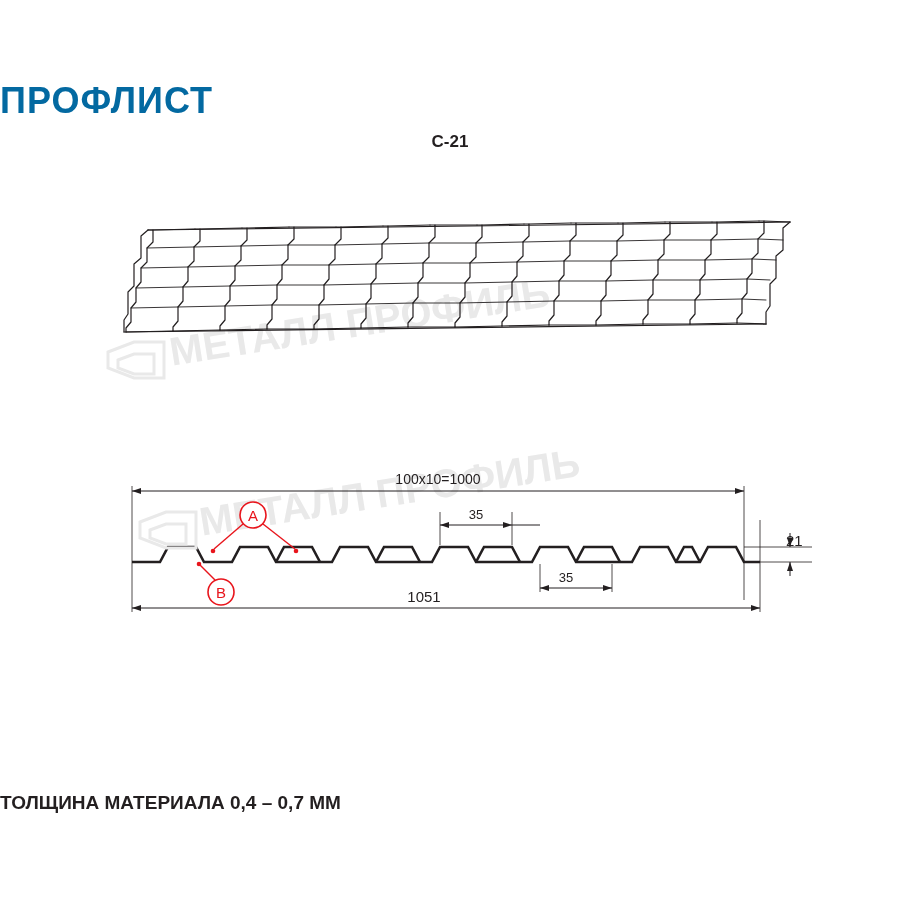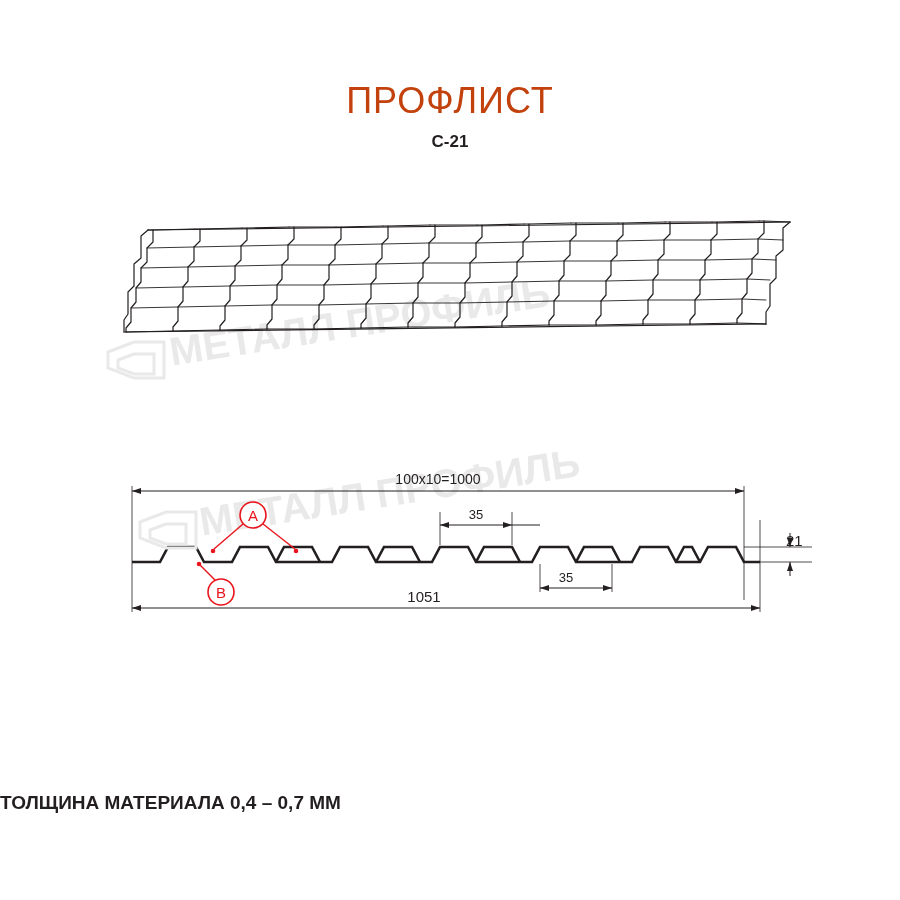--- a/index.html
+++ b/index.html
@@ -18,25 +18,24 @@
   #stage {
     position: relative;
     width: 900px;
     height: 900px;
   }
   .title {
     position: absolute;
     left: 0;
     top: 80px;
     width: 900px;
-    text-align: center;
     font-size: 36px;
-    font-weight: normal;
+    font-weight: bold;
     letter-spacing: 1px;
-    color: #c2410c;
+    color: #0369a1;
   }
   .subtitle {
     position: absolute;
     left: 0;
     top: 132px;
     width: 900px;
     text-align: center;
     font-size: 17px;
     font-weight: bold;
     color: #231f20;

